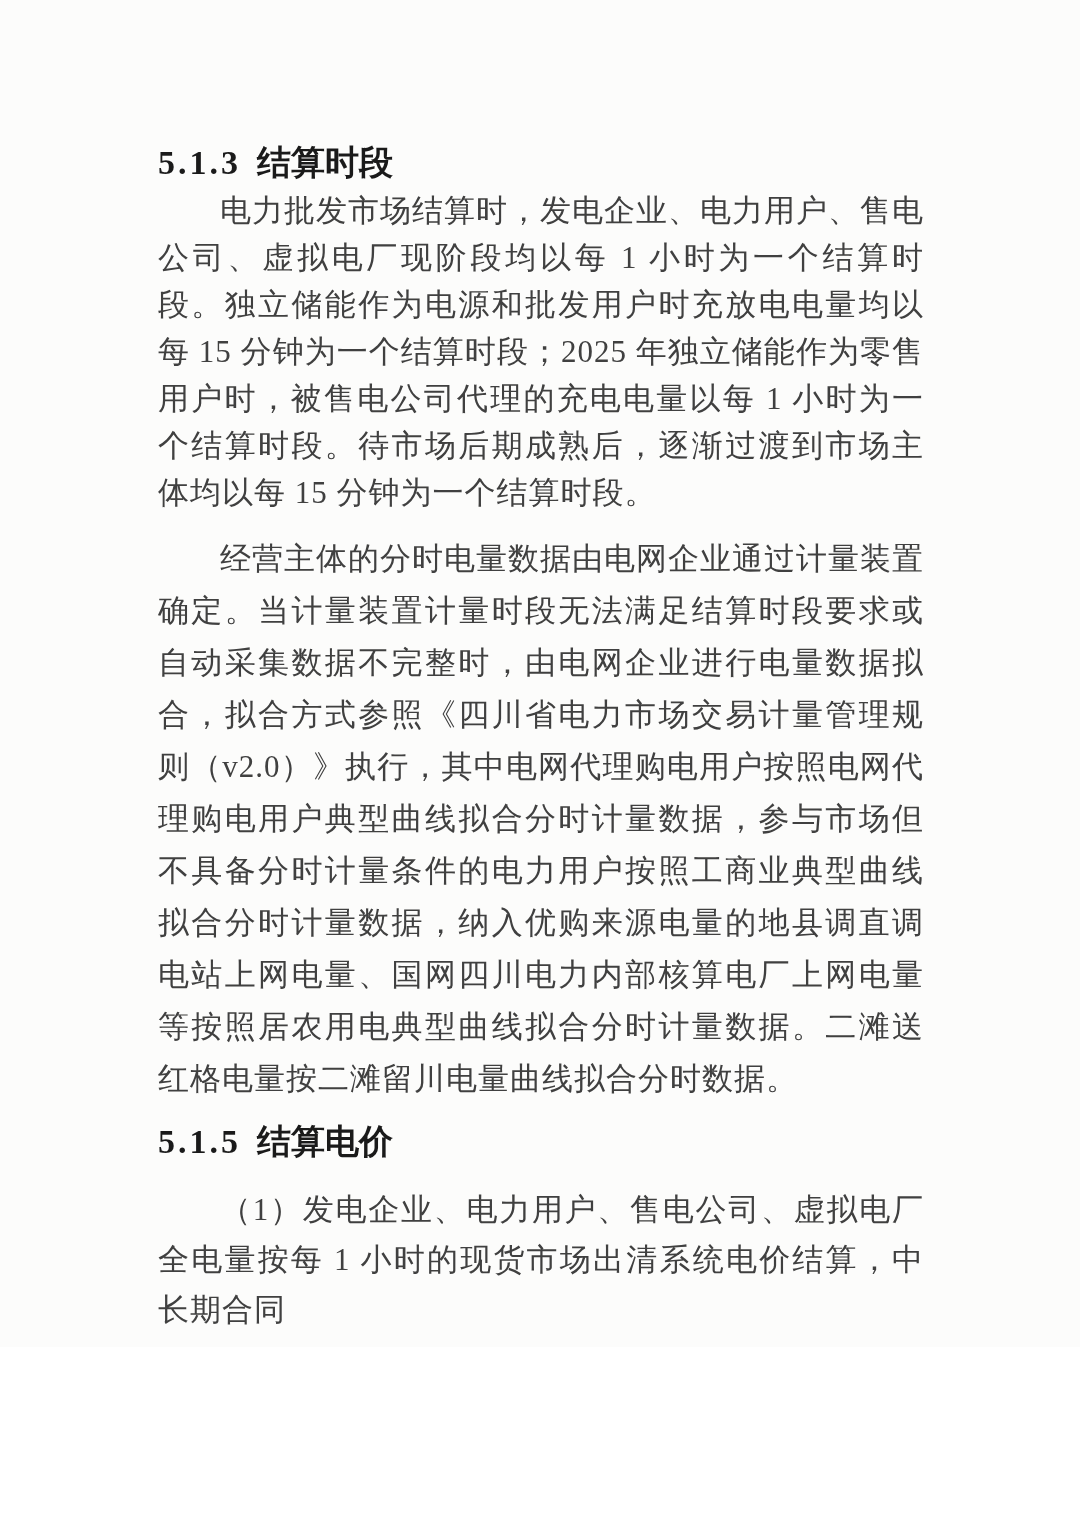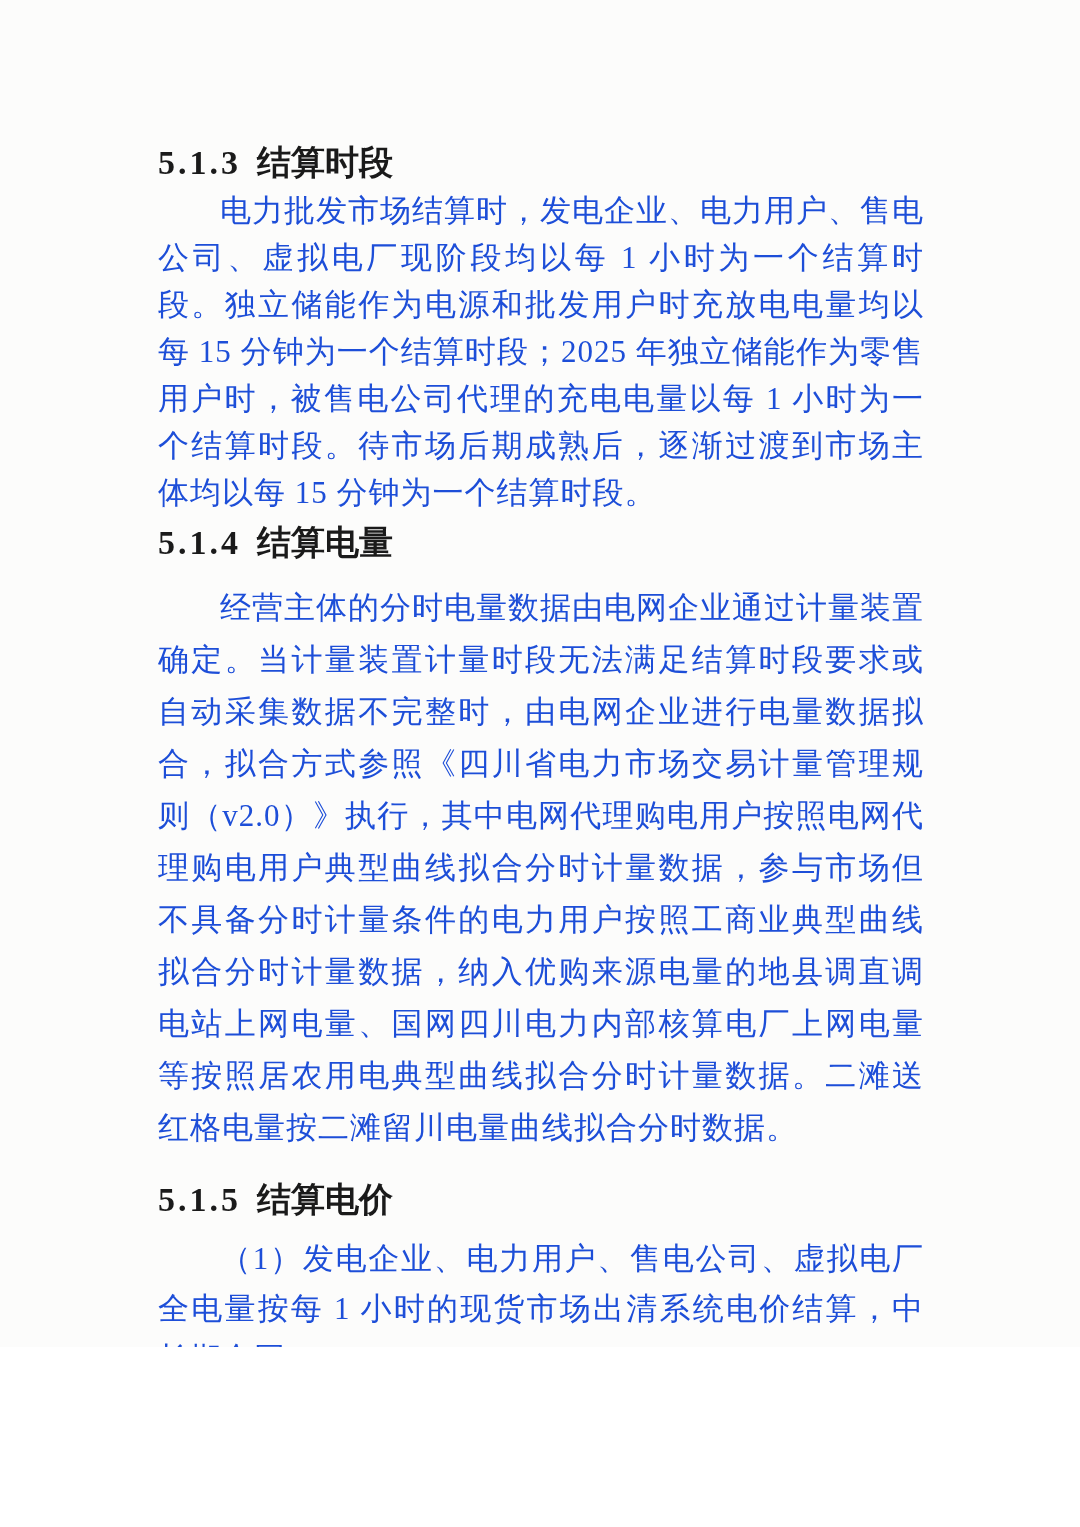--- a/index.html
+++ b/index.html
@@ -33,30 +33,30 @@
   .heading .num {
     letter-spacing: 3px;
     margin-right: 16px;
   }
   .body-par {
     font-size: 31px;
     text-align: justify;
     text-align-last: left;
     text-indent: 2em;
     letter-spacing: 1px;
-    color: #1d4ed8;
+    color: #404040;
     margin: 0;
   }
   .sec-1 .heading { margin: 0; }
   .sec-1 .body-par { margin-top: 2px; line-height: 47px; }
   .sec-2 .heading { margin-top: 5px; }
   .sec-2 .body-par { margin-top: 17px; line-height: 52px; }
-  .sec-3 .heading { margin-top: 24px; }
+  .sec-3 .heading { margin-top: 15px; }
   .sec-3 .body-par.par-a { margin-top: 5px; line-height: 52px; }
-  .sec-3 .body-par.par-b { margin-top: 12px; line-height: 50px; }
+  .sec-3 .body-par.par-b { margin-top: 21px; line-height: 50px; }
   .page-number {
     position: absolute;
     top: 1398px;
     right: 160px;
     font-size: 30px;
     line-height: 38px;
     letter-spacing: 2px;
     color: #333333;
     white-space: nowrap;
   }
@@ -68,23 +68,20 @@
   <div class="content">
 
     <section class="sec-1">
       <div class="heading">
         <span class="num">5.1.3</span><span class="ttl">结算时段</span>
       </div>
       <p class="body-par">电力批发市场结算时，发电企业、电力用户、售电公司、虚拟电厂现阶段均以每 1 小时为一个结算时段。独立储能作为电源和批发用户时充放电电量均以每 15 分钟为一个结算时段；2025 年独立储能作为零售用户时，被售电公司代理的充电电量以每 1 小时为一个结算时段。待市场后期成熟后，逐渐过渡到市场主体均以每 15 分钟为一个结算时段。</p>
     </section>
 
     <section class="sec-2">
-      <div class="heading">
-        <span class="num">5.1.4</span><span class="ttl">结算电量</span>
-      </div>
       <p class="body-par">经营主体的分时电量数据由电网企业通过计量装置确定。当计量装置计量时段无法满足结算时段要求或自动采集数据不完整时，由电网企业进行电量数据拟合，拟合方式参照《四川省电力市场交易计量管理规则（v2.0）》执行，其中电网代理购电用户按照电网代理购电用户典型曲线拟合分时计量数据，参与市场但不具备分时计量条件的电力用户按照工商业典型曲线拟合分时计量数据，纳入优购来源电量的地县调直调电站上网电量、国网四川电力内部核算电厂上网电量等按照居农用电典型曲线拟合分时计量数据。二滩送红格电量按二滩留川电量曲线拟合分时数据。</p>
     </section>
 
     <section class="sec-3">
       <div class="heading">
         <span class="num">5.1.5</span><span class="ttl">结算电价</span>
       </div>
       <p class="body-par par-b">（1）发电企业、电力用户、售电公司、虚拟电厂全电量按每 1 小时的现货市场出清系统电价结算，中长期合同</p>
     </section>
 

